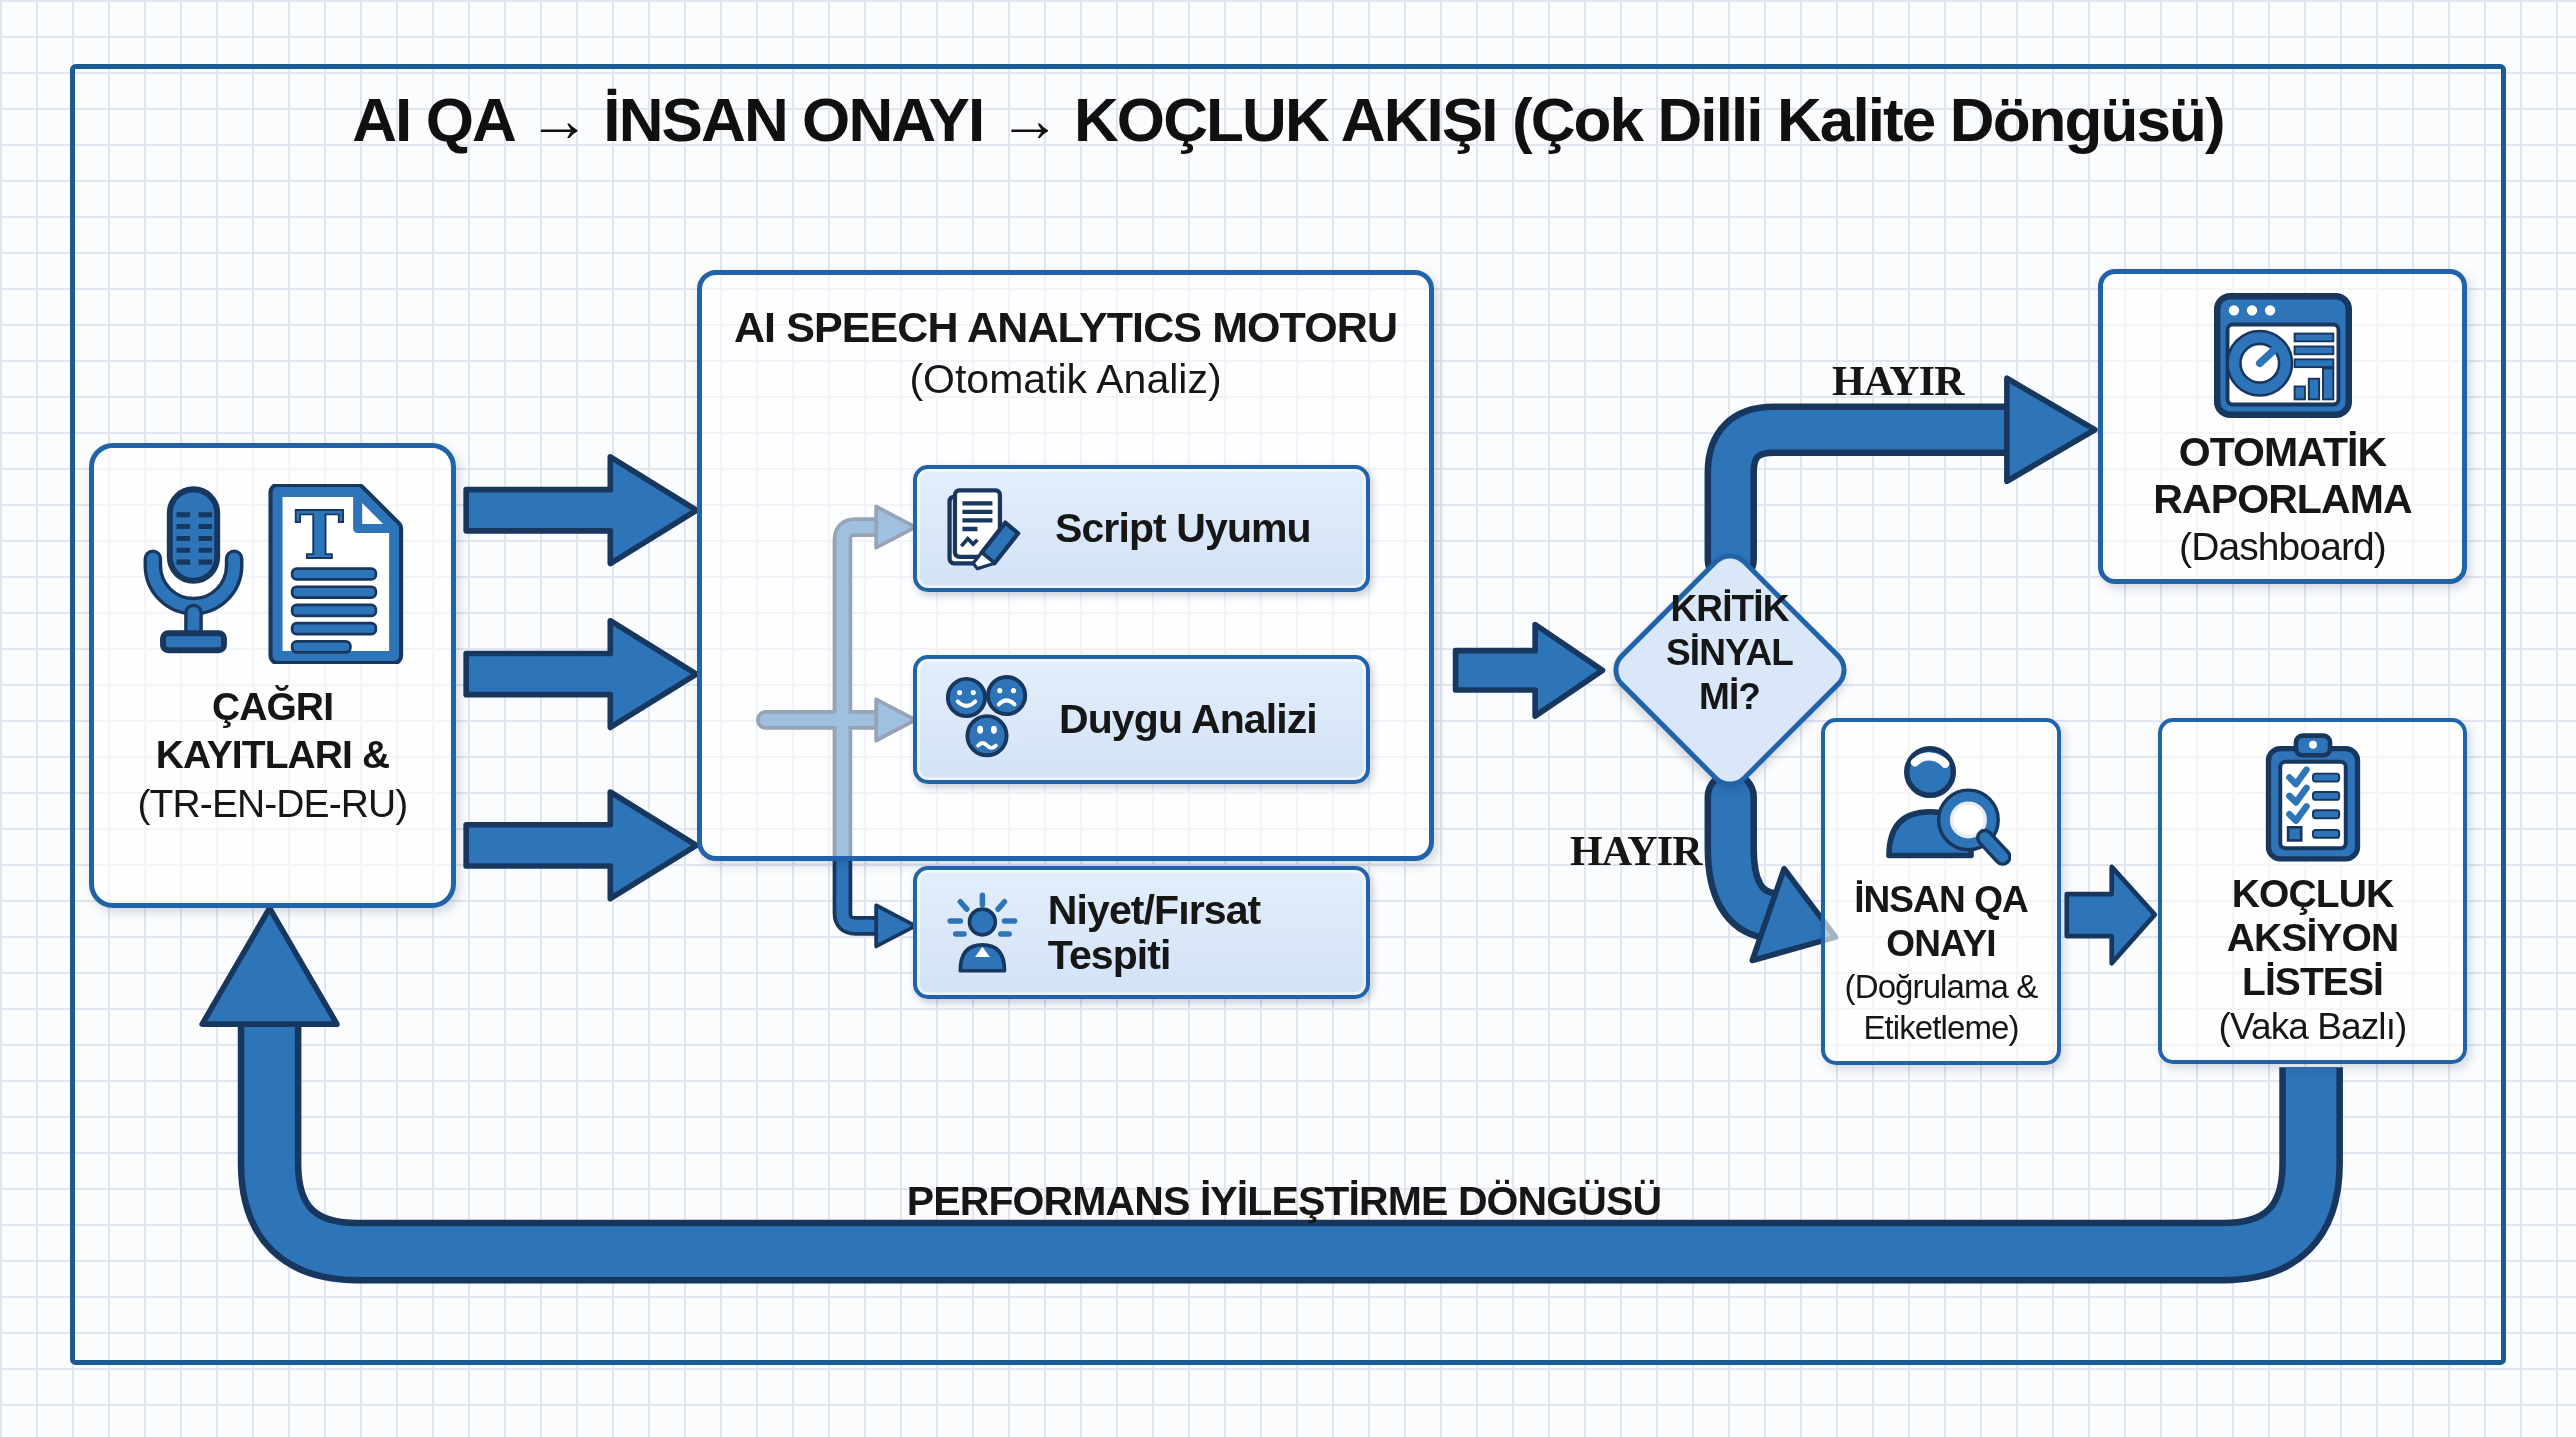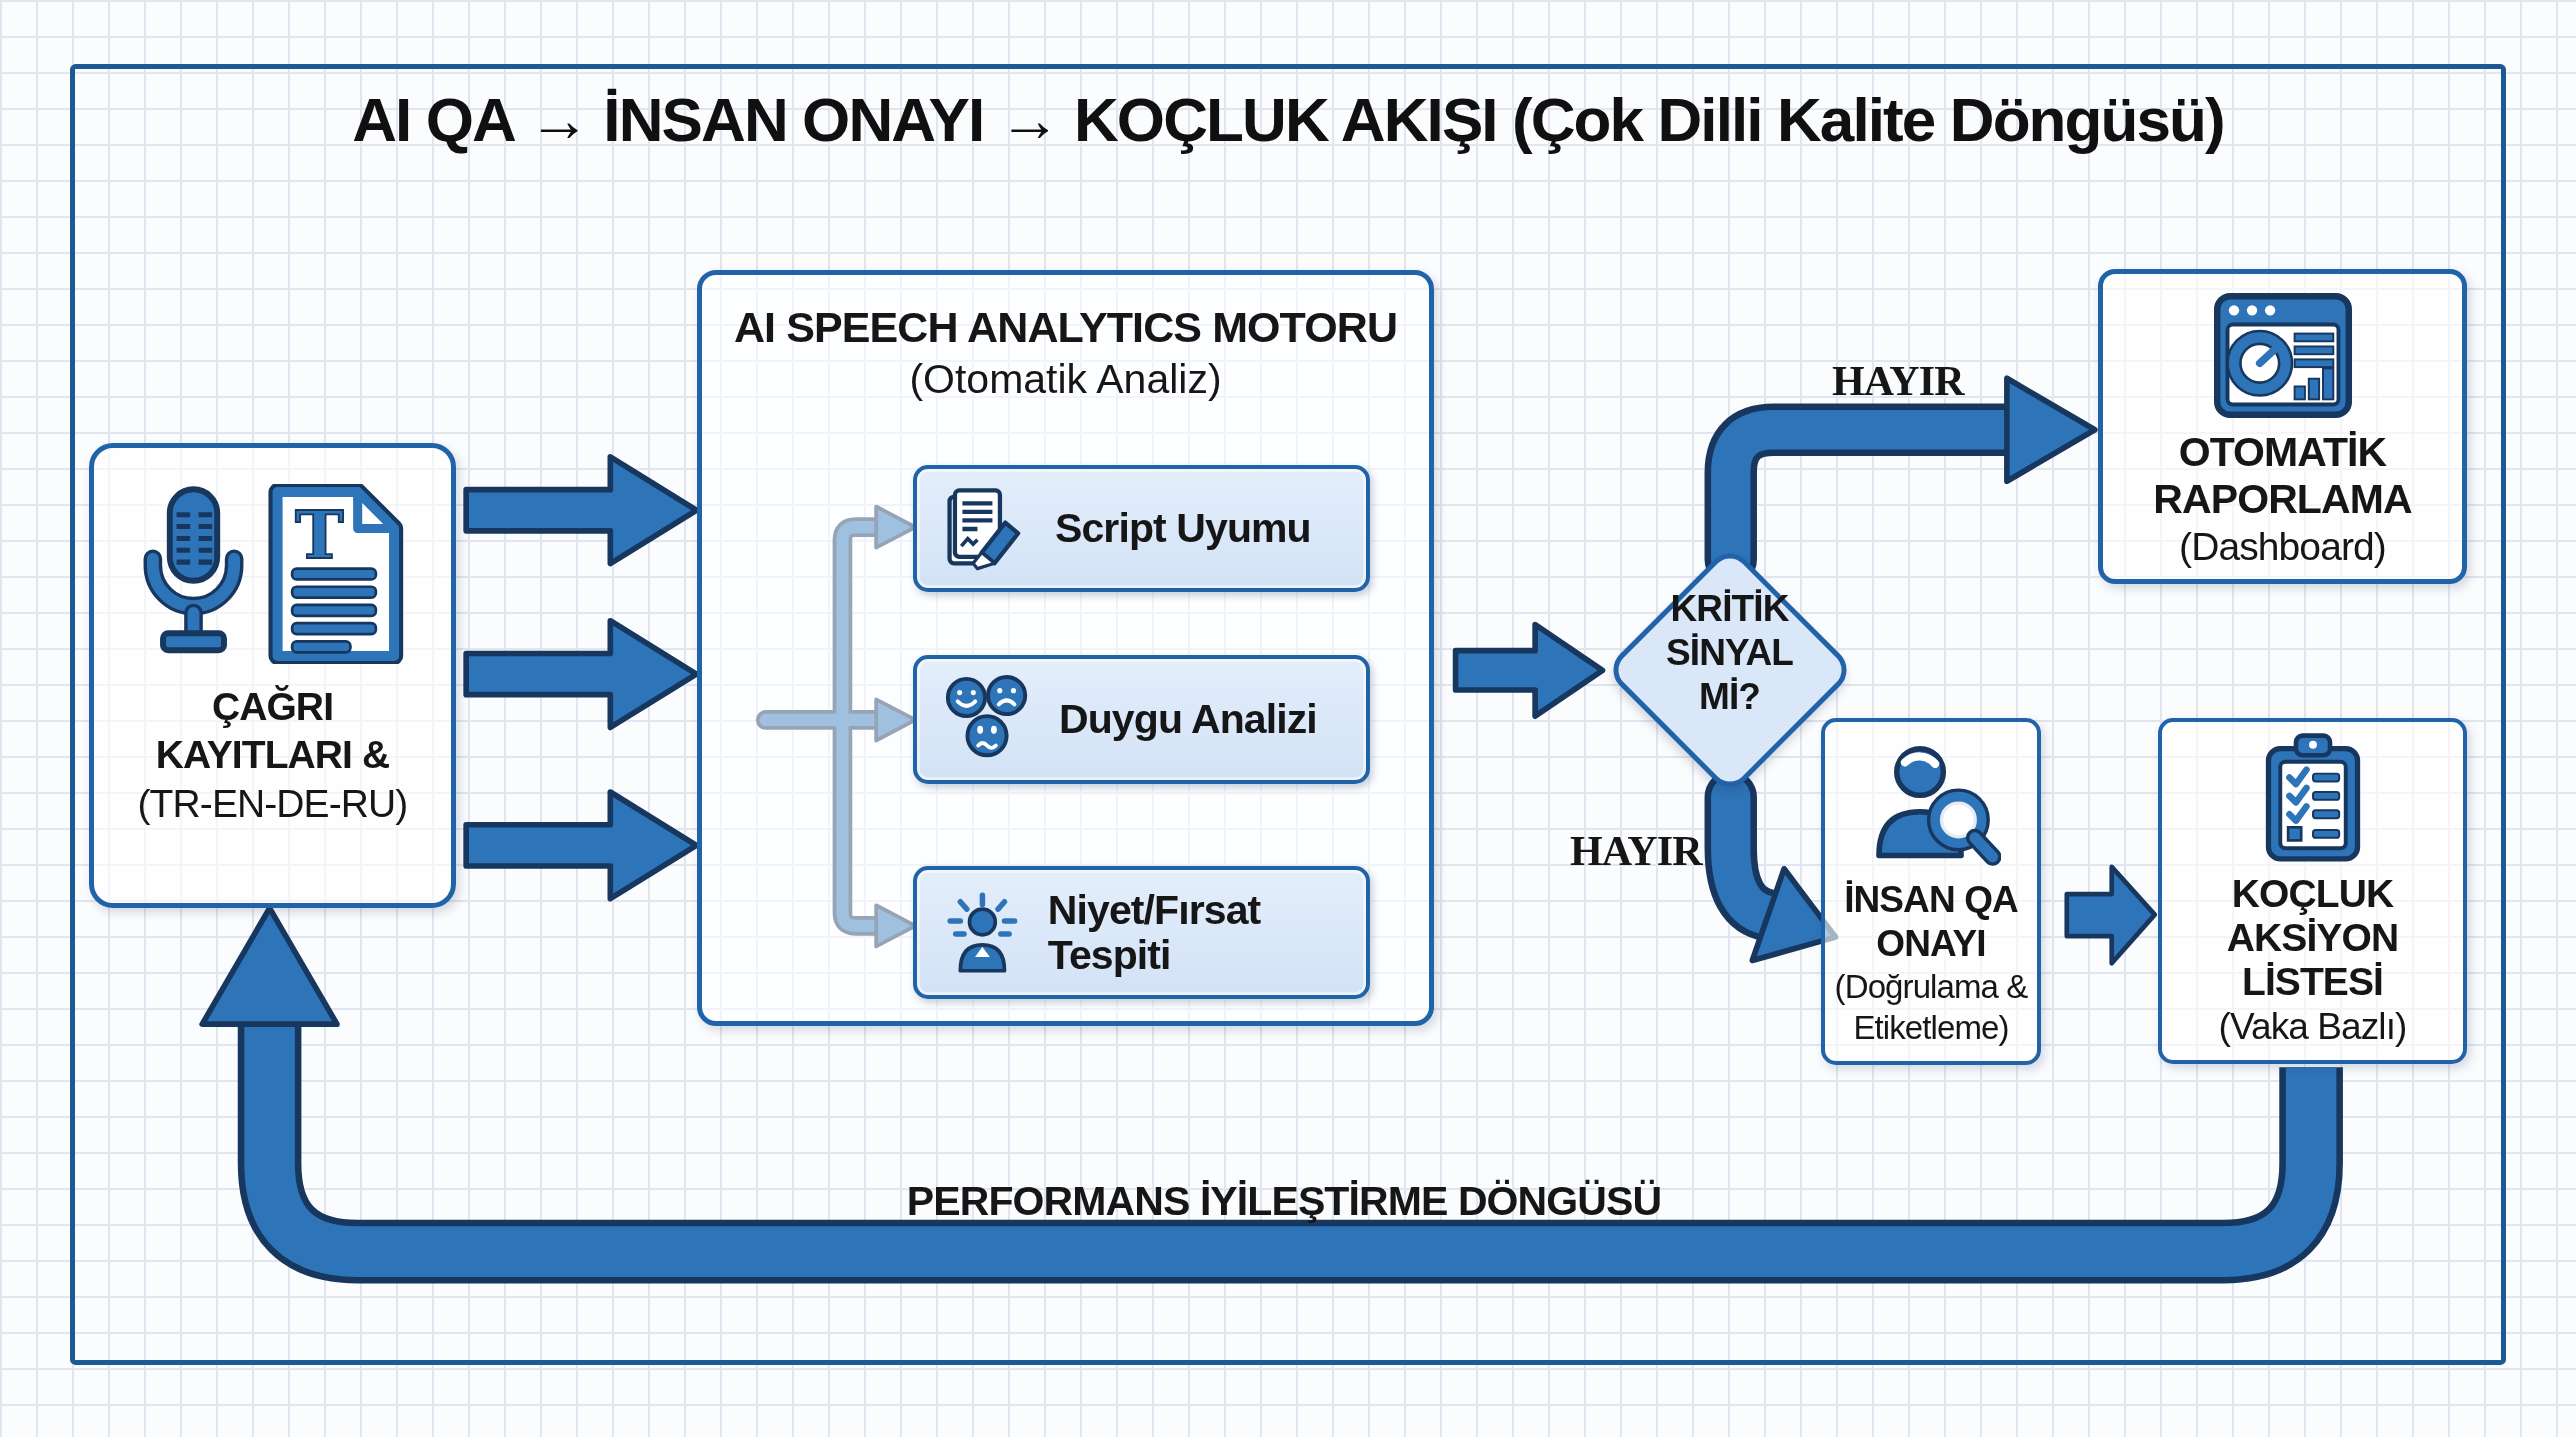--- a/index.html
+++ b/index.html
@@ -133,21 +133,21 @@
       <rect x="16" y="86" width="32" height="6" rx="2.5" fill="#2e74b8" stroke="#17375e" stroke-width="1.5"></rect>
     </svg>
   </div>
   <div style="margin-top:19px;">
     <div class="bold-line" style="font-size:39px;line-height:48px;">ÇAĞRI</div>
     <div class="bold-line" style="font-size:39px;line-height:48px;">KAYITLARI &amp;</div>
     <div class="sub-line" style="font-size:39px;line-height:49px;">(TR-EN-DE-RU)</div>
   </div>
 </div>
 
-<div class="node" style="left:697px;top:270px;width:737px;height:756px;border-radius:19px;background:rgba(255,255,255,0.55);">
+<div class="node" style="left:697px;top:270px;width:737px;height:591px;border-radius:19px;background:rgba(255,255,255,0.55);">
   <div class="engine-header">AI SPEECH ANALYTICS MOTORU</div>
   <div class="engine-sub">(Otomatik Analiz)</div>
 </div>
 
 <div class="subbox" style="left:913px;top:465px;width:457px;height:127px;">
   <svg width="90" height="90" viewBox="0 0 84 84">
     <rect x="8" y="12" width="42" height="62" rx="4" fill="#ffffff" stroke="#17375e" stroke-width="4"></rect>
     <rect x="13" y="6" width="42" height="62" rx="4" fill="#ffffff" stroke="#17375e" stroke-width="4"></rect>
     <path d="M20 18 h28 M20 26 h28 M20 34 h28 M20 42 h14" stroke="#17375e" stroke-width="4"></path>
     <path d="M19 58 l6 -7 l5 5 l4 -4" fill="none" stroke="#17375e" stroke-width="3.5"></path>
@@ -212,21 +212,21 @@
     <rect x="75" y="68" width="8" height="16" fill="#2e74b8" stroke="#17375e" stroke-width="1.5"></rect>
     <rect x="86" y="60" width="8" height="24" fill="#2e74b8" stroke="#17375e" stroke-width="1.5"></rect>
   </svg>
   <div style="margin-top:9.4px;">
     <div class="bold-line" style="font-size:41px;line-height:47px;">OTOMATİK</div>
     <div class="bold-line" style="font-size:41px;line-height:47px;">RAPORLAMA</div>
     <div class="sub-line" style="font-size:39px;line-height:47px;">(Dashboard)</div>
   </div>
 </div>
 
-<div class="node" style="left:1821px;top:718px;width:220px;height:347px;border-radius:15px;border-width:4.7px;">
+<div class="node" style="left:1821px;top:718px;width:240px;height:347px;border-radius:15px;border-width:4.7px;">
   <svg width="140" height="137" viewBox="0 0 100 100" style="margin-top:13px;">
     <circle cx="42" cy="27" r="17" fill="#2e74b8" stroke="#17375e" stroke-width="4"></circle>
     <path d="M31 20 a15 15 0 0 1 22 1" fill="none" stroke="#ffffff" stroke-width="6" stroke-linecap="round"></path>
     <path d="M12 88 q0 -32 30 -32 q30 0 30 32 z" fill="#2e74b8" stroke="#17375e" stroke-width="4" stroke-linejoin="round"></path>
     <circle cx="70" cy="62" r="17" fill="#ffffff" stroke="#17375e" stroke-width="12"></circle>
     <circle cx="70" cy="62" r="17" fill="#ffffff" fill-opacity="0.9" stroke="#2e74b8" stroke-width="7"></circle>
     <path d="M82 75 L95 89" stroke="#17375e" stroke-width="13" stroke-linecap="round"></path>
     <path d="M82 75 L95 89" stroke="#2e74b8" stroke-width="8" stroke-linecap="round"></path>
   </svg>
   <div style="margin-top:5.6px;">

